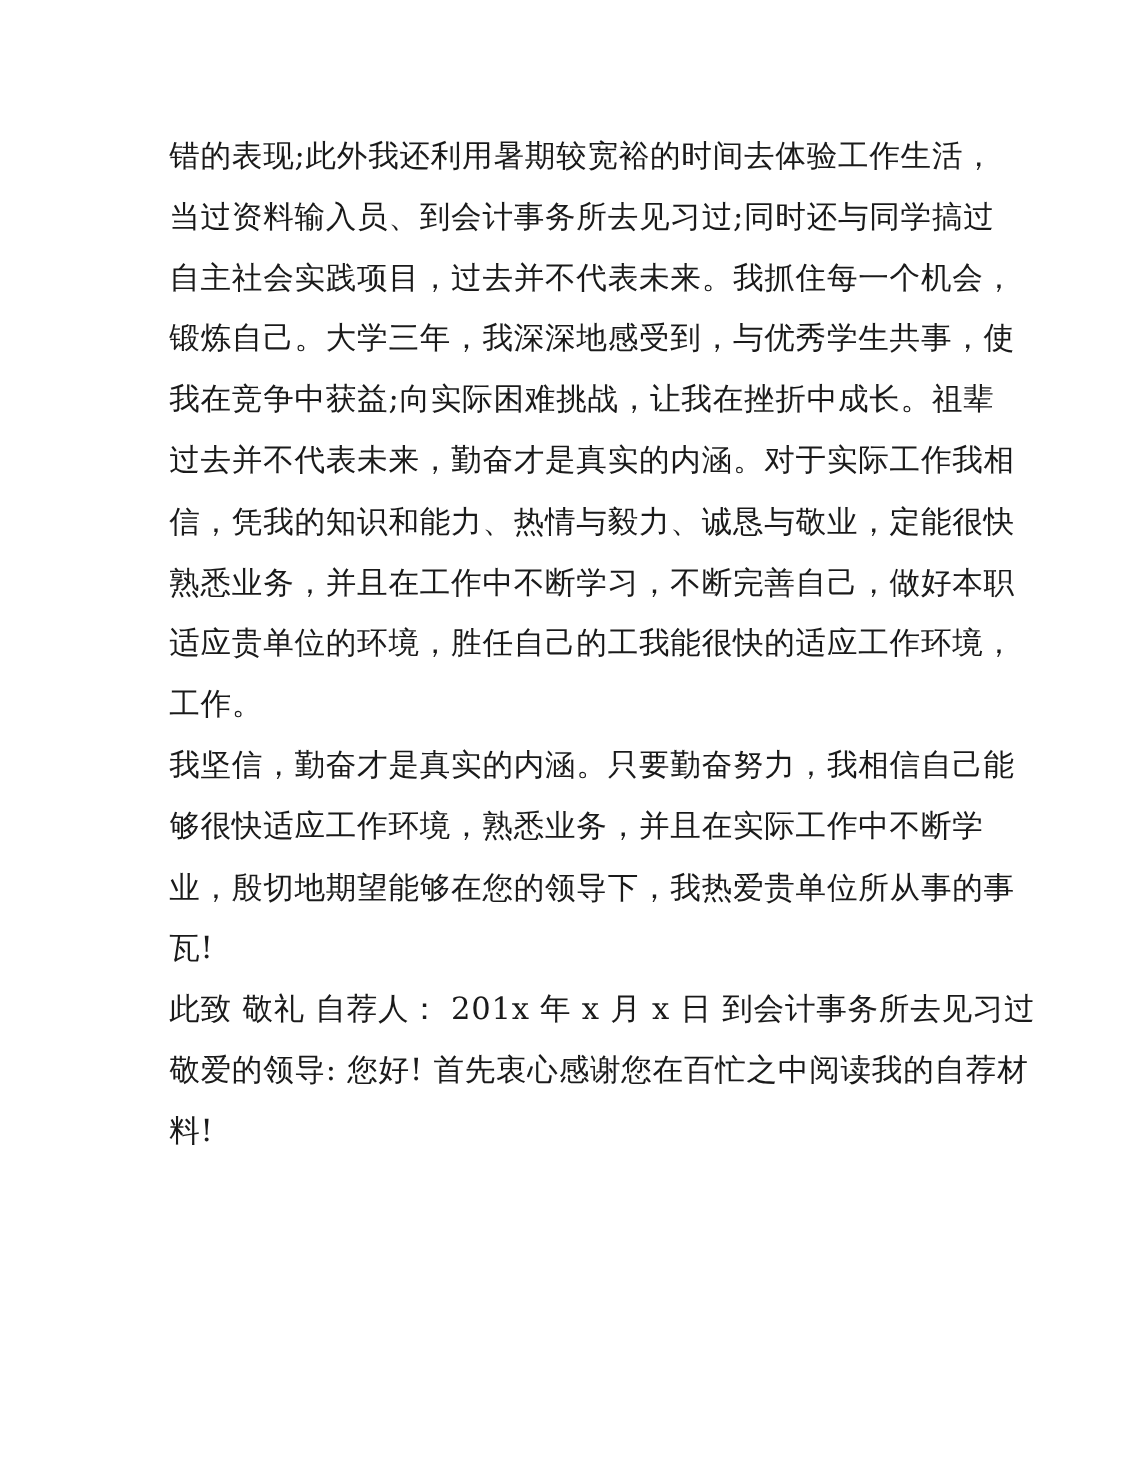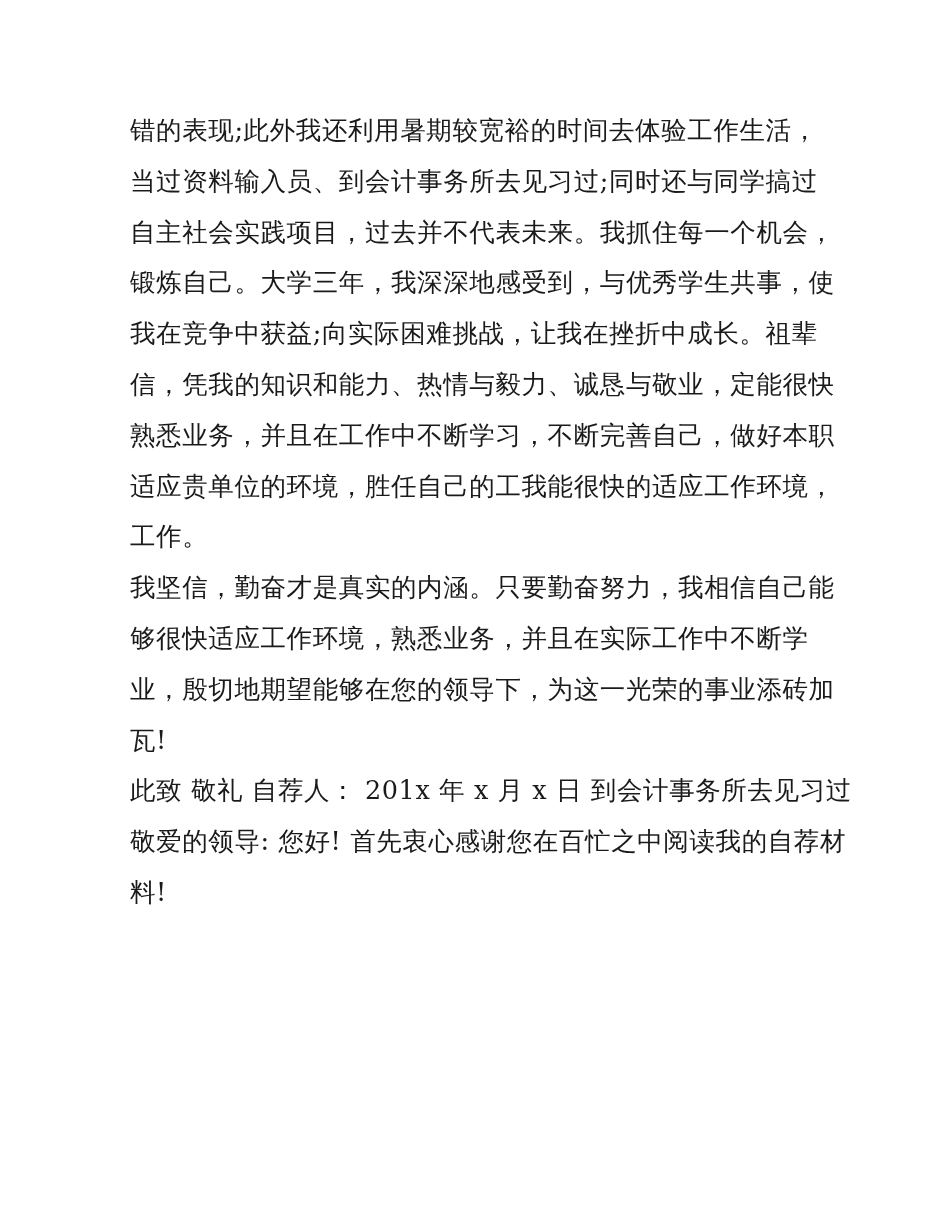--- a/index.html
+++ b/index.html
@@ -16,21 +16,21 @@
   .page {
     position: absolute;
     left: 0;
     top: 0;
     width: 950px;
     height: 1229px;
     background: #ffffff;
   }
   .content {
     position: absolute;
-    left: 130px;
+    left: 141px;
     top: 110px;
     width: 680px;
   }
   .line {
     display: block;
     height: 50.8px;
     line-height: 40px;
     font-family: "DejaVu Serif", "Liberation Serif", serif;
     font-size: 25.5px;
     color: #1a1a1a;
@@ -41,25 +41,26 @@
 </head>
 <body>
 
 <div class="page">
   <div class="content">
     <span class="line">错的表现;此外我还利用暑期较宽裕的时间去体验工作生活，</span>
     <span class="line">当过资料输入员、到会计事务所去见习过;同时还与同学搞过</span>
     <span class="line">自主社会实践项目，过去并不代表未来。我抓住每一个机会，</span>
     <span class="line">锻炼自己。大学三年，我深深地感受到，与优秀学生共事，使</span>
     <span class="line">我在竞争中获益;向实际困难挑战，让我在挫折中成长。祖辈</span>
+    <span class="line">过去并不代表未来，勤奋才是真实的内涵。对于实际工作我相</span>
     <span class="line">信，凭我的知识和能力、热情与毅力、诚恳与敬业，定能很快</span>
     <span class="line">熟悉业务，并且在工作中不断学习，不断完善自己，做好本职</span>
     <span class="line">适应贵单位的环境，胜任自己的工我能很快的适应工作环境，</span>
     <span class="line">工作。</span>
     <span class="line">我坚信，勤奋才是真实的内涵。只要勤奋努力，我相信自己能</span>
     <span class="line">够很快适应工作环境，熟悉业务，并且在实际工作中不断学</span>
-    <span class="line">业，殷切地期望能够在您的领导下，为这一光荣的事业添砖加</span>
+    <span class="line">业，殷切地期望能够在您的领导下，我热爱贵单位所从事的事</span>
     <span class="line">瓦!</span>
     <span class="line">此致 敬礼 自荐人： 201x 年 x 月 x 日 到会计事务所去见习过</span>
     <span class="line">敬爱的领导: 您好! 首先衷心感谢您在百忙之中阅读我的自荐材</span>
     <span class="line">料!</span>
   </div>
 </div>
 
 </body></html>

